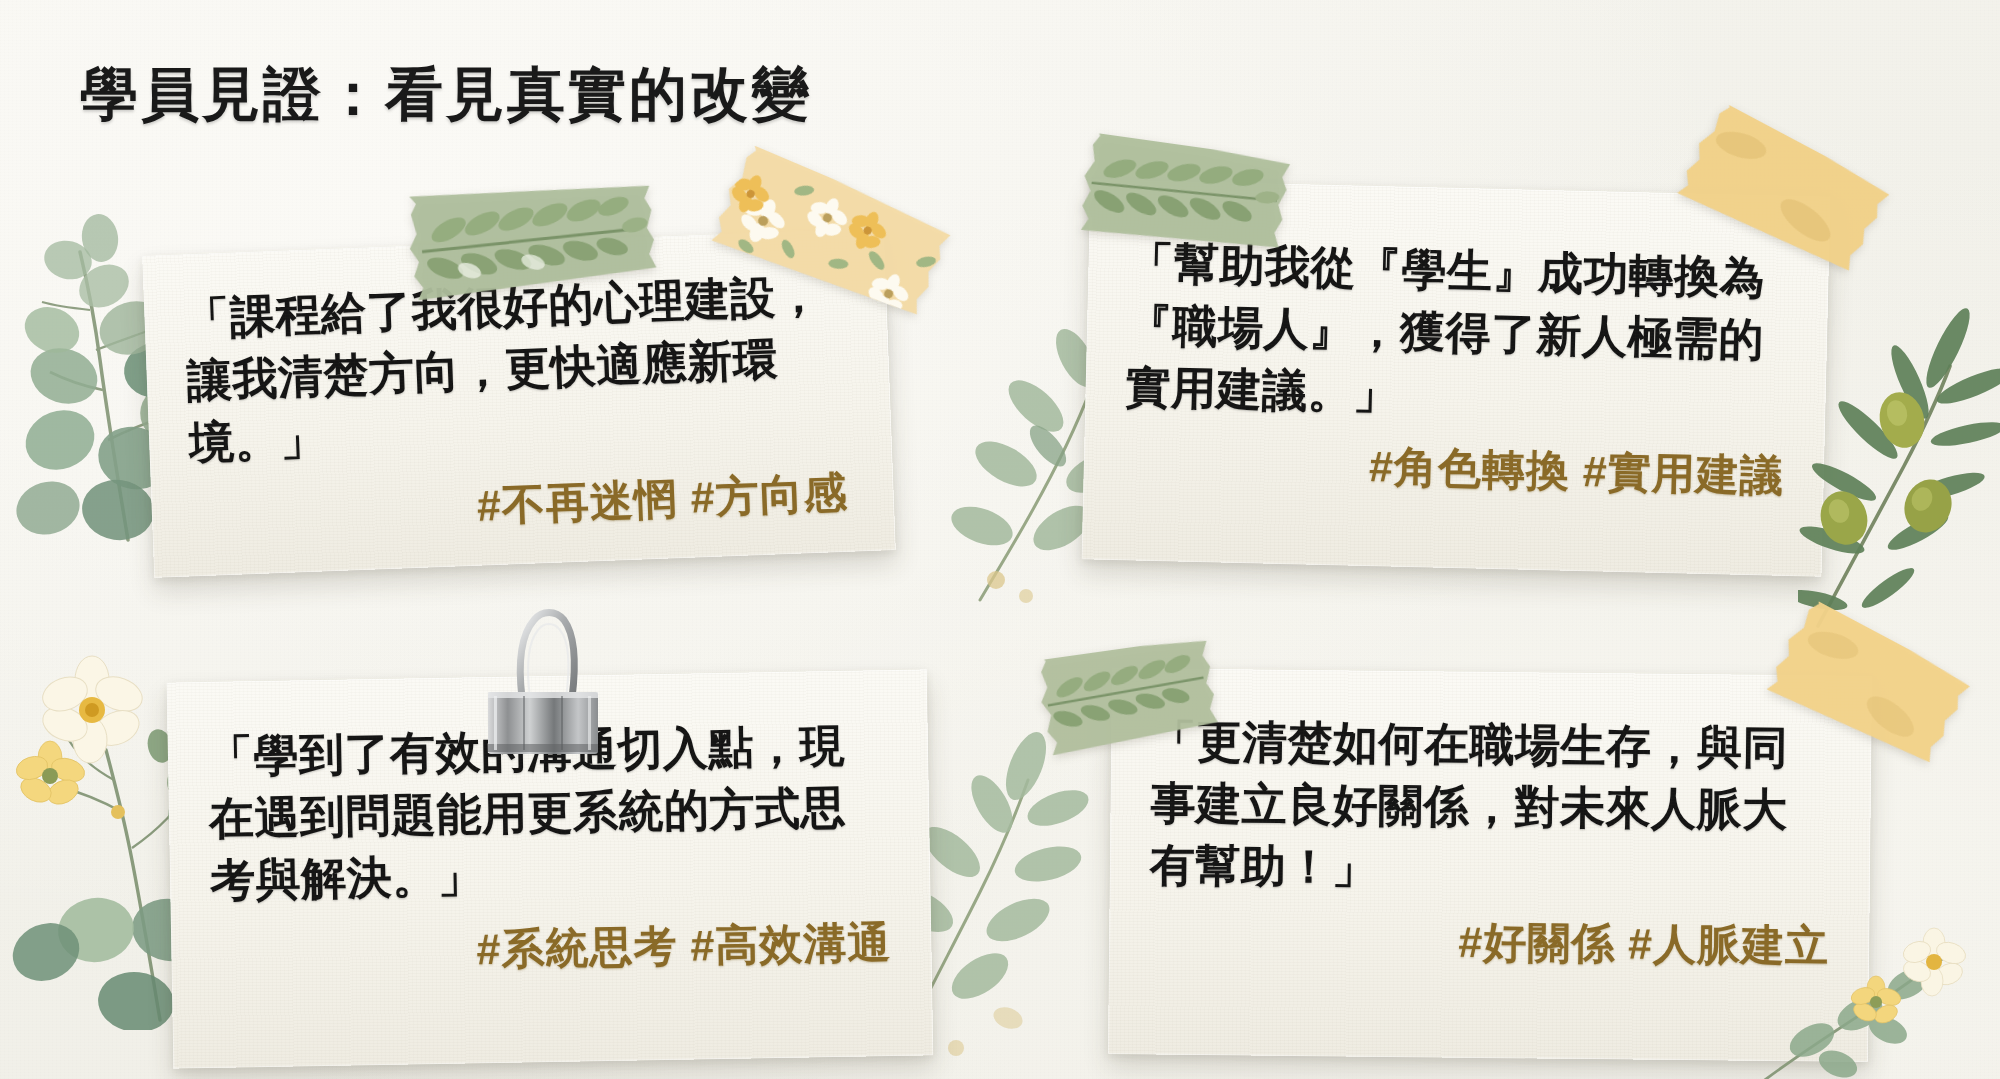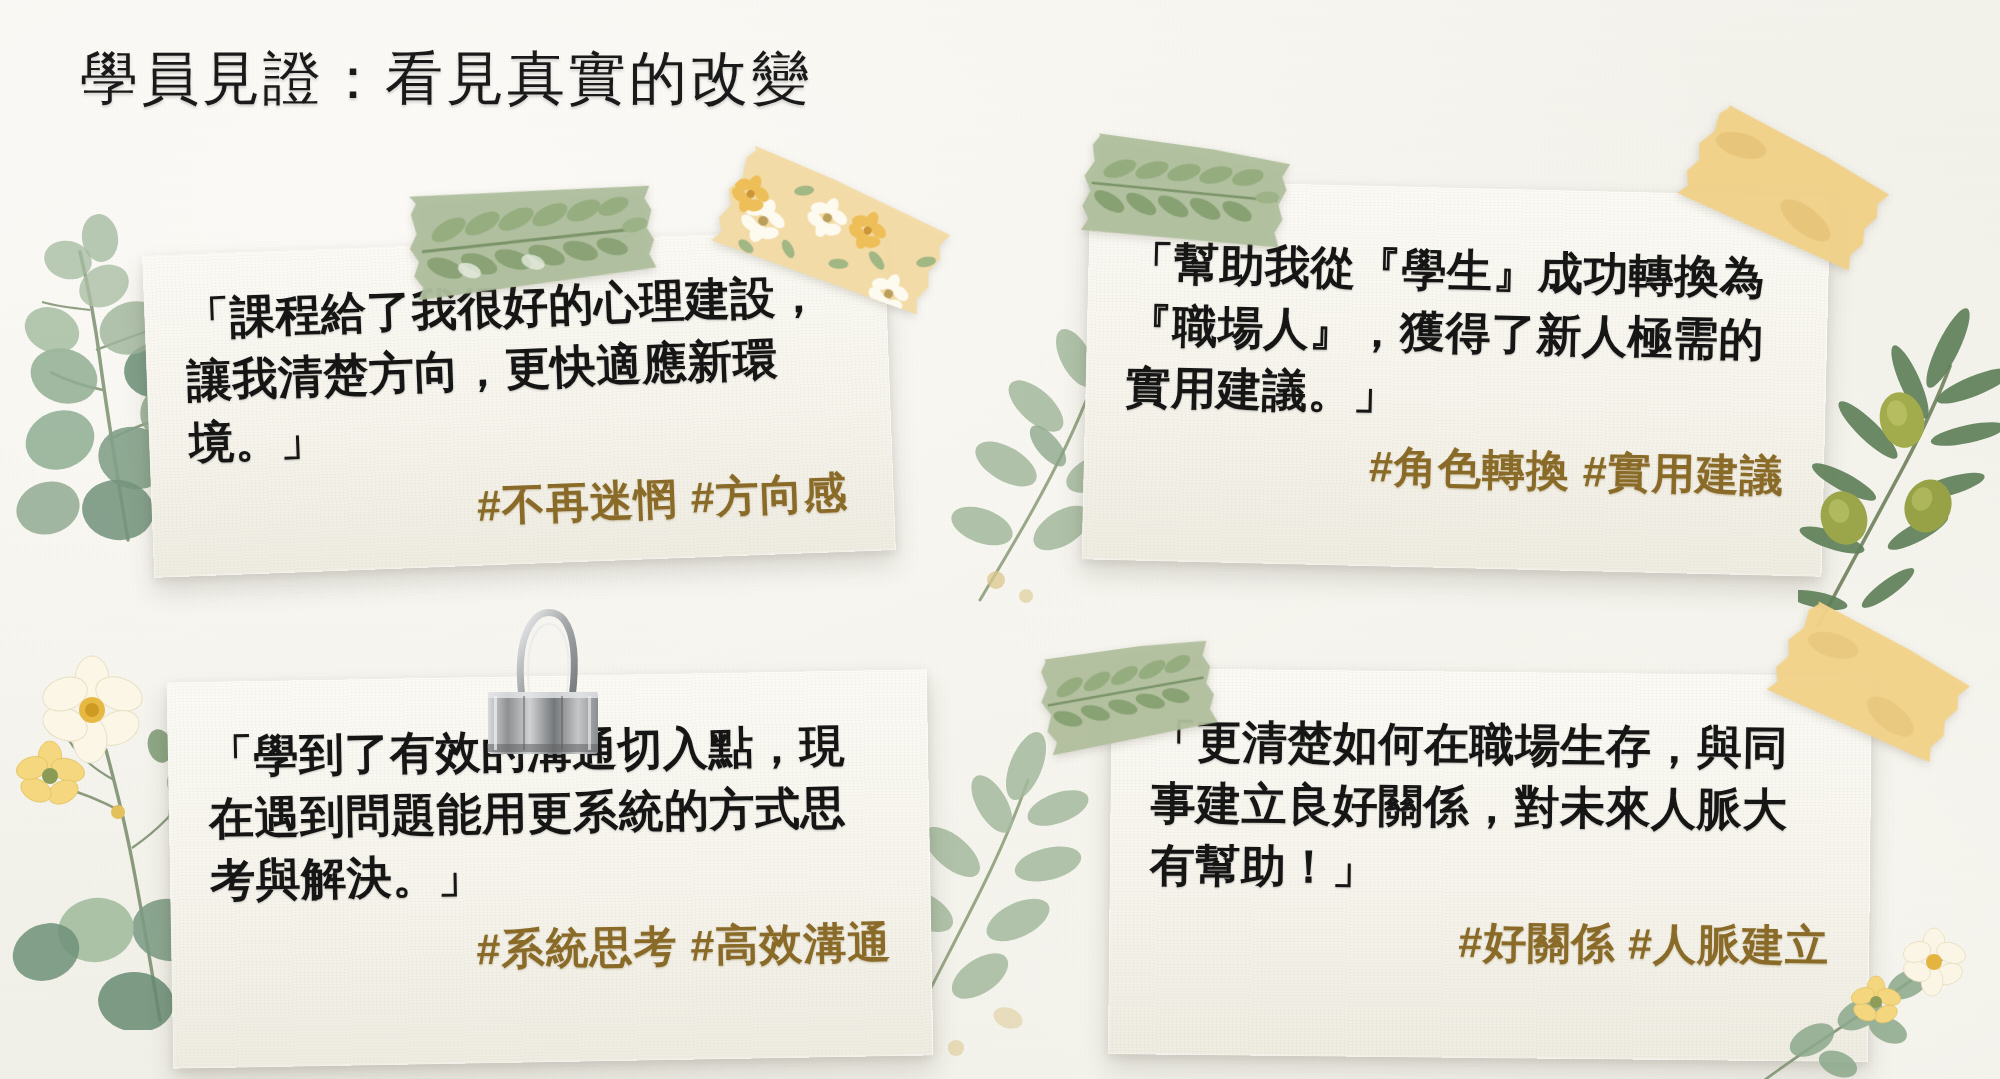--- a/index.html
+++ b/index.html
@@ -27,23 +27,23 @@
     pointer-events: none;
     opacity: .5;
     background-image:
       repeating-linear-gradient(0deg, rgba(0,0,0,.012) 0px, rgba(0,0,0,.012) 1px, rgba(255,255,255,0) 1px, rgba(255,255,255,0) 3px),
       repeating-linear-gradient(90deg, rgba(0,0,0,.01) 0px, rgba(0,0,0,.01) 1px, rgba(255,255,255,0) 1px, rgba(255,255,255,0) 4px);
   }
 
   
   #page-title {
     position: absolute;
-    left: 80px; top: 40px;
+    left: 80px; top: 56px;
     font-family: "Liberation Serif", "DejaVu Serif", serif;
-    font-weight: 400;
+    font-weight: 700;
     font-size: 58px;
     letter-spacing: 3px;
     color: #1a1a1a;
     text-shadow: 0 2px 3px rgba(0,0,0,.18);
     white-space: nowrap;
   }
 
   
   .card {
     position: absolute;

